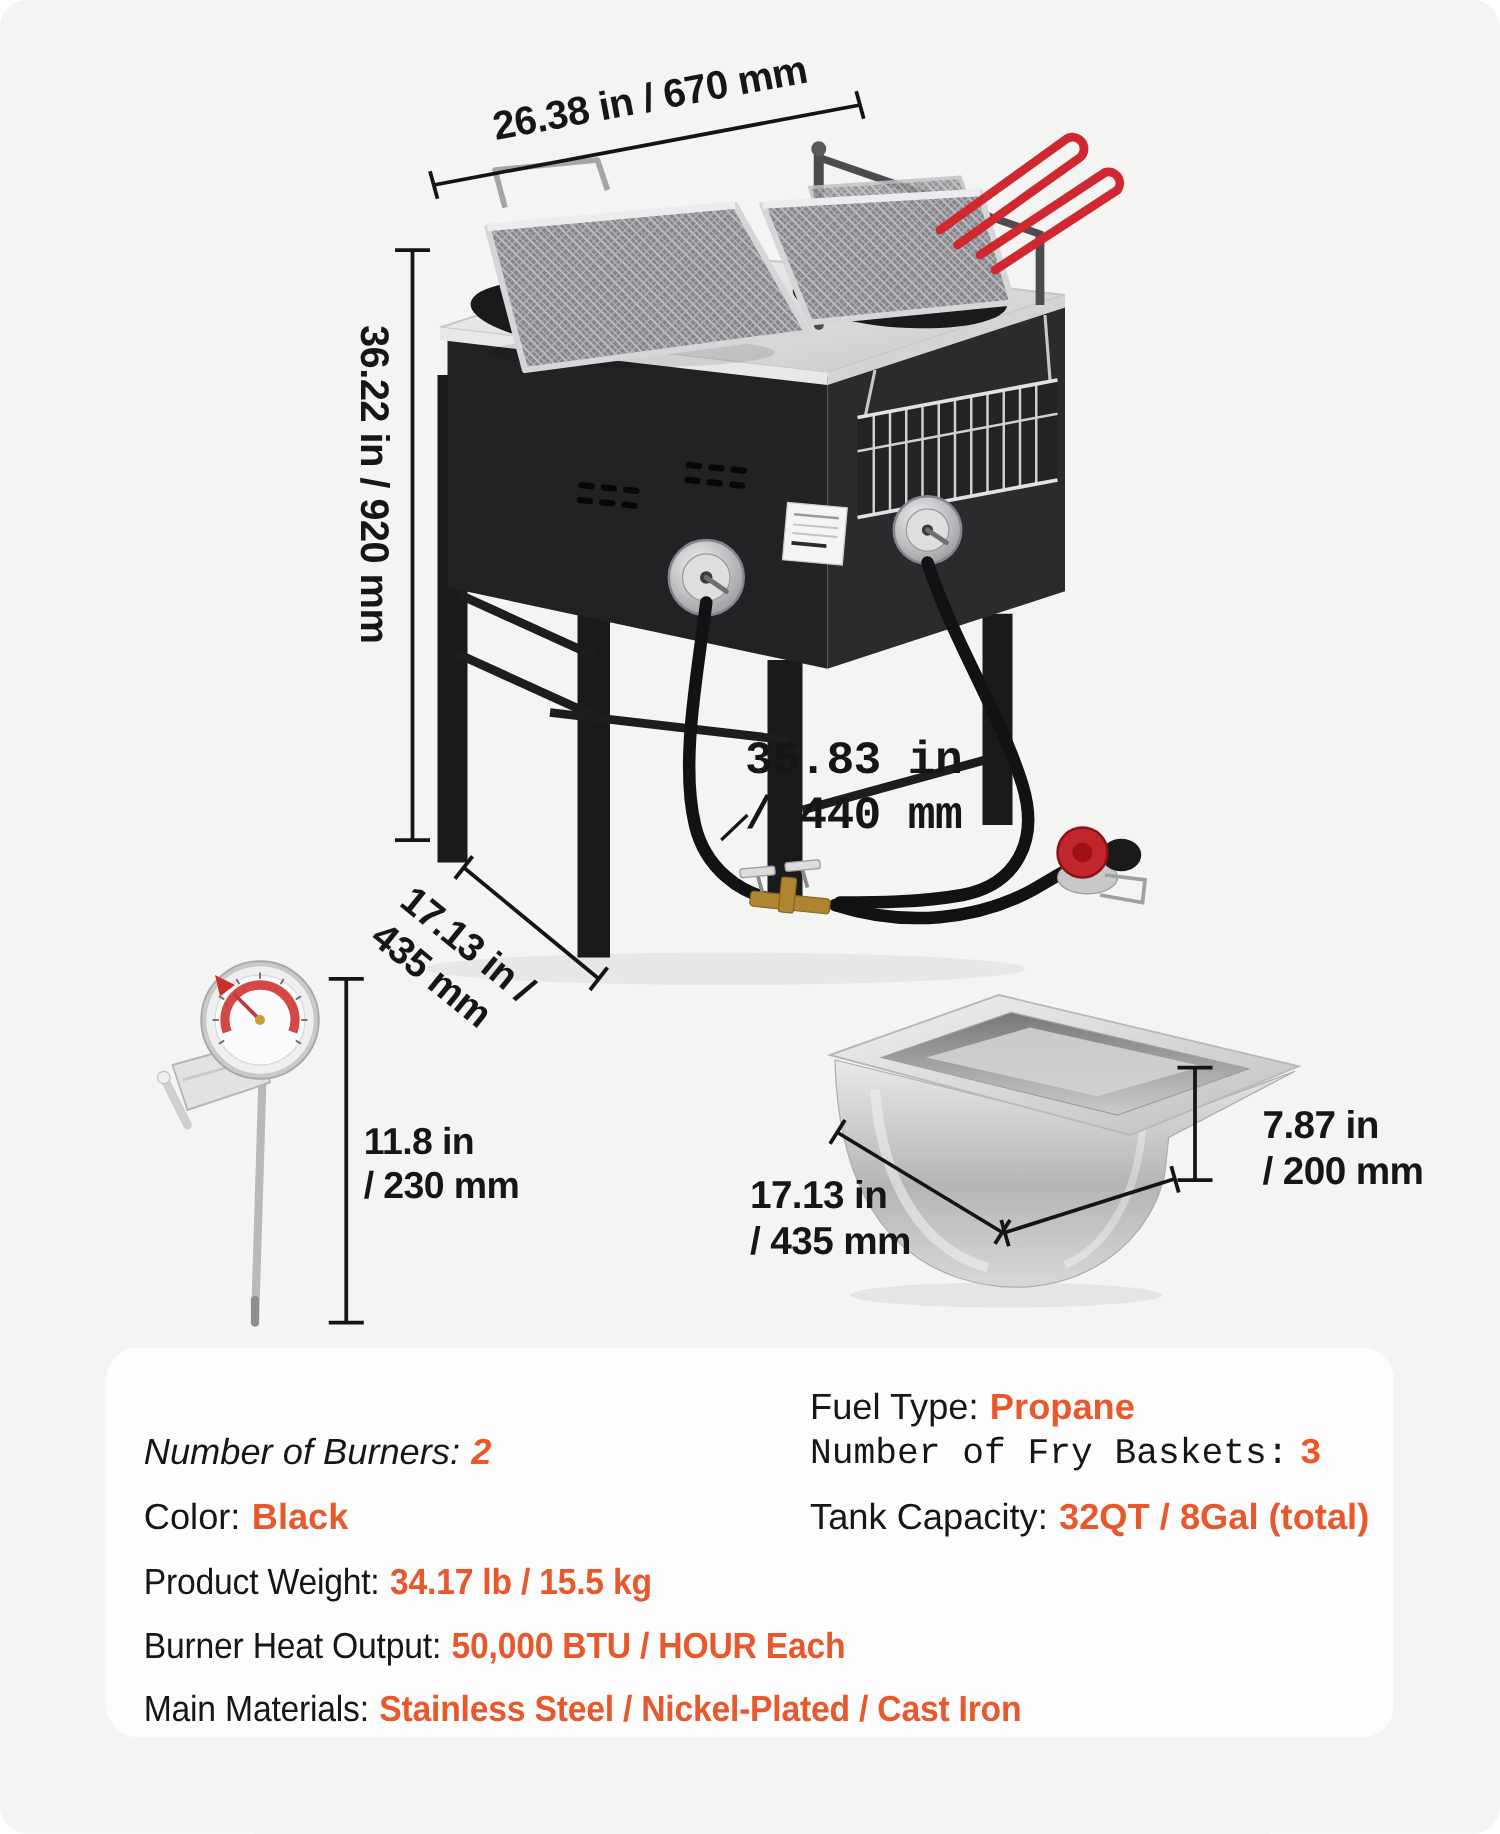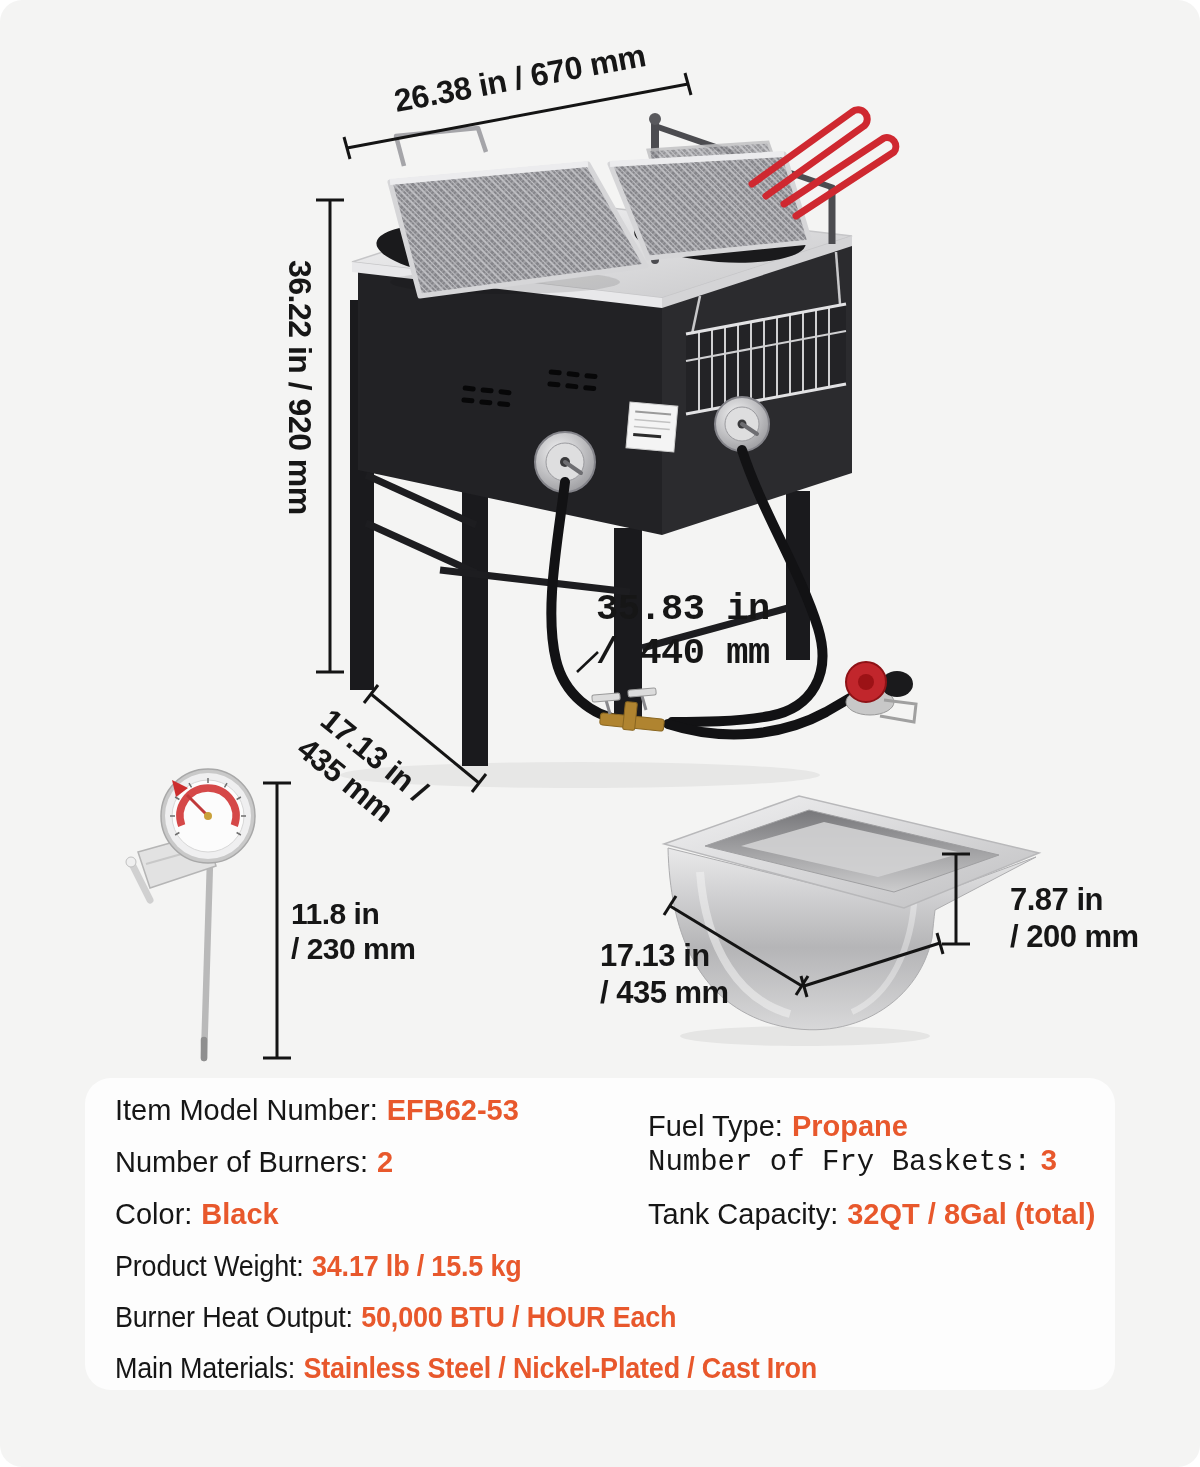--- a/index.html
+++ b/index.html
@@ -29,21 +29,21 @@
   .dim-basin-h{left:1010px;top:857px;font-size:31px;margin-top:25px;}
   
   .panel{
     position:absolute;left:85px;top:1078px;width:1030px;height:312px;
     background:var(--panel-bg,#fdfdfd);border-radius:26px;
   }
   .row{position:absolute;white-space:nowrap;font-size:29px;color:var(--ink-c,#161616);}
   .row .lbl{font-weight:500;}
   .row .val{font-weight:bold;color:var(--accent-c,#e8582c);margin-left:9px;}
   .cond{transform:scaleX(0.93);transform-origin:0 50%;letter-spacing:-0.2px;}
-  .rl0{left:30px;top:16px;} .rl1{left:30px;top:68px;} .rl2{left:30px;top:120px;}
+  .rl0{left:30px;top:16px;} .rl1{left:30px;top:68px;font-style:italic;} .rl2{left:30px;top:120px;}
   .rr0{left:563px;top:16px;margin-top:16px;} .rr1{left:563px;top:68px;font-family:Liberation Mono, monospace;} .rr2{left:563px;top:120px;}
   .rf0{left:30px;top:172px;} .rf1{left:30px;top:223px;} .rf2{left:30px;top:274px;}
   .gap-lg{margin-left:16px;}
 </style>
 </head>
 <body>
 
 <div class="canvas">
 
   <svg class="scene" width="1200" height="1467" viewBox="0 0 1200 1467">
@@ -311,23 +311,20 @@
   <div class="dim dim-basin-w">
     <div>17.13 in</div>
     <div>/ 435 mm</div>
   </div>
   <div class="dim dim-basin-h">
     <div>7.87 in</div>
     <div>/ 200 mm</div>
   </div>
 
   <div class="panel">
-    <div class="row rl0">
-      <span class="lbl">Item Model Number:</span><span class="val">EFB62-53</span>
-    </div>
     <div class="row rl1">
       <span class="lbl">Number of Burners:</span><span class="val">2</span>
     </div>
     <div class="row rl2">
       <span class="lbl">Color:</span><span class="val">Black</span>
     </div>
     <div class="row rr0">
       <span class="lbl">Fuel Type:</span><span class="val">Propane</span>
     </div>
     <div class="row rr1">

